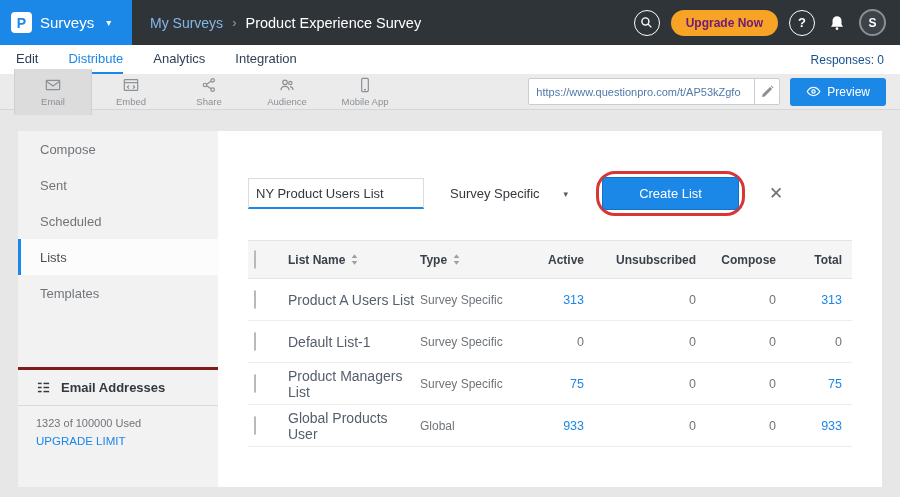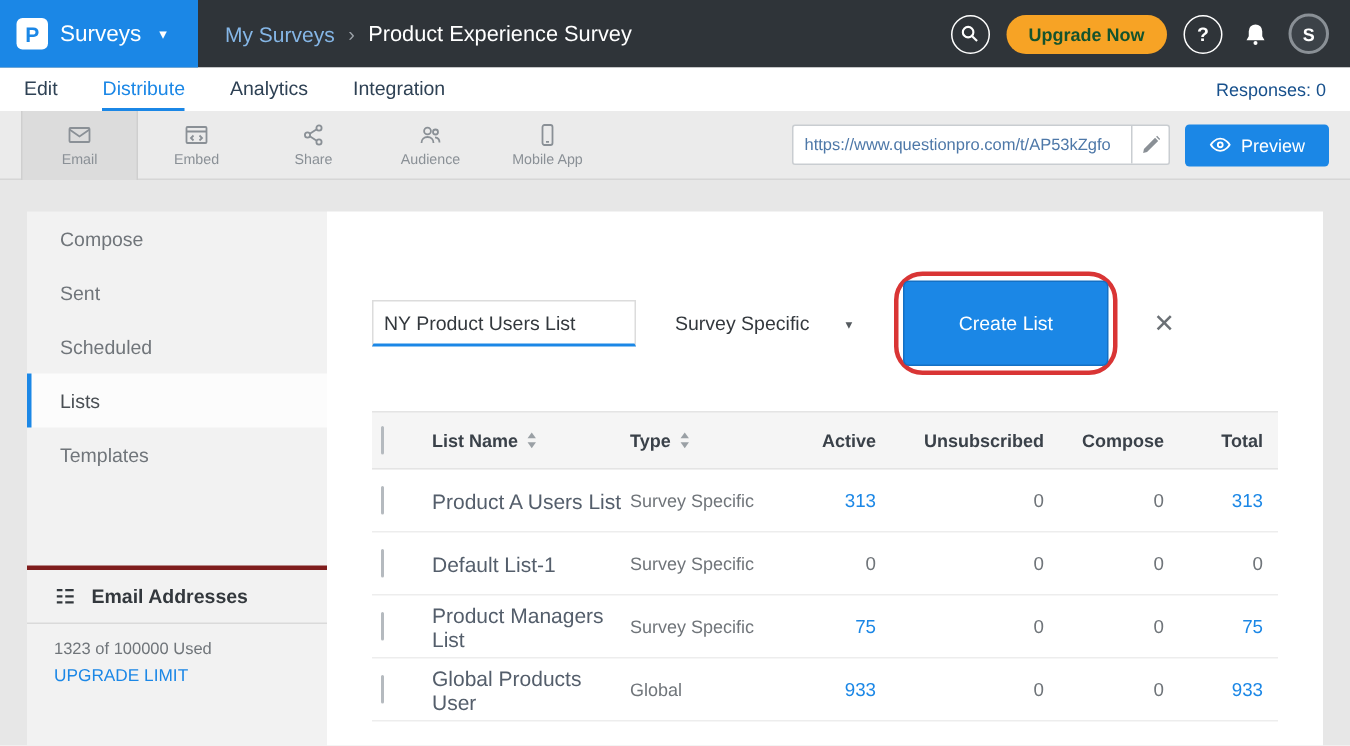--- a/index.html
+++ b/index.html
@@ -11,32 +11,32 @@
   .brand { width: 132px; height: 45px; background: #1B87E6; display: flex; align-items: center; padding-left: 11px; gap: 8px; cursor: pointer; }
   .logo-box { width: 21px; height: 21px; background: #FFFFFF; border-radius: 4px; display: flex; align-items: center; justify-content: center; font-weight: bold; font-size: 14px; color: #1B87E6; }
   .brand-label { color: #FFFFFF; font-size: 15px; font-weight: 500; }
   .brand-caret { color: #FFFFFF; font-size: 10px; margin-left: 4px; }
   .breadcrumb { display: flex; align-items: center; gap: 9px; margin-left: 18px; }
   .crumb-parent { color: #85B6E6; font-size: 14px; cursor: pointer; }
   .crumb-sep { color: #9AA0A6; font-size: 13px; }
   .crumb-current { color: #FFFFFF; font-size: 14.5px; }
   .topbar-right { margin-left: auto; display: flex; align-items: center; gap: 11px; padding-right: 14px; }
   .circle-btn { width: 26px; height: 26px; border: 1.5px solid #FFFFFF; border-radius: 50%; display: flex; align-items: center; justify-content: center; color: #FFFFFF; font-size: 13px; font-weight: bold; cursor: pointer; background: transparent; }
-  .upgrade-btn { background: #F7A325; color: #14532d; font-size: 12px; font-weight: bold; border: none; border-radius: 13px; padding: 6px 15px; cursor: pointer; }
+  .upgrade-btn { background: #F7A325; color: #701a75; font-size: 12px; font-weight: bold; border: none; border-radius: 13px; padding: 6px 15px; cursor: pointer; }
   .bell-btn { width: 22px; height: 22px; display: flex; align-items: center; justify-content: center; cursor: pointer; }
   .avatar { width: 27px; height: 27px; background: #3C4248; border: 2px solid #8A9096; border-radius: 50%; display: flex; align-items: center; justify-content: center; color: #FFFFFF; font-size: 12px; font-weight: bold; cursor: pointer; }
 
   
   .tabs { height: 29px; background: #FFFFFF; display: flex; align-items: stretch; padding: 0 16px; }
   .tab { display: flex; align-items: center; margin-right: 30px; font-size: 13px; color: #2E4154; cursor: pointer; border-bottom: 2px solid transparent; }
   .tab.active { color: #1B87E6; border-bottom-color: #1B87E6; }
   .responses { margin-left: auto; display: flex; align-items: center; font-size: 12px; color: #17508C; }
 
   
-  .toolbar { height: 46px; background: #EBEBEB; border-bottom: 1px solid #D6D6D6; display: flex; align-items: center; padding: 0 14px; }
+  .toolbar { height: 36px; background: #EBEBEB; border-bottom: 1px solid #D6D6D6; display: flex; align-items: center; padding: 0 14px; }
   .channel { width: 78px; height: 46px; display: flex; flex-direction: column; align-items: center; justify-content: center; gap: 3px; color: #8A9096; cursor: pointer; }
   .channel.active { background: #DCDCDC; border-left: 1px solid #CFCFCF; border-right: 1px solid #CFCFCF; }
   .channel svg { width: 16px; height: 16px; }
   .channel-label { font-size: 9.5px; }
   .url-group { margin-left: auto; display: flex; align-items: center; }
   .url-wrap { width: 252px; height: 27px; background: #FFFFFF; border: 1px solid #C9CDD1; border-radius: 2px; display: flex; align-items: stretch; }
   .url-wrap input { flex: 1; border: none; outline: none; font-size: 11px; color: #4E78A8; padding: 0 7px; font-family: "Liberation Sans", sans-serif; background: transparent; min-width: 0; }
   .url-edit { width: 25px; border-left: 1px solid #C9CDD1; display: flex; align-items: center; justify-content: center; color: #8A9096; cursor: pointer; }
   .preview-btn { margin-left: 10px; height: 28px; background: #1B87E6; color: #FFFFFF; border: none; border-radius: 3px; font-size: 12px; padding: 0 16px; display: flex; align-items: center; gap: 6px; cursor: pointer; font-family: "Liberation Sans", sans-serif; }
 
@@ -54,21 +54,21 @@
 
   .panel { flex: 1; background: #FFFFFF; padding: 40px 30px 0 30px; }
 
   
   .form-row { display: flex; align-items: center; }
   .list-input { width: 176px; height: 31px; border: 1px solid #DCDCDC; border-bottom: 2px solid #1B87E6; font-size: 13px; color: #33383D; padding: 0 7px; outline: none; font-family: "Liberation Sans", sans-serif; background: #FFFFFF; }
   .type-select { margin-left: 26px; display: flex; align-items: center; gap: 24px; cursor: pointer; }
   .type-select-label { font-size: 13px; color: #33383D; }
   .select-caret { font-size: 9px; color: #555A5F; }
   .annotation-ring { margin-left: 28px; border: 3px solid #D93535; border-radius: 19px; padding: 3px; }
-  .create-btn { background: #1B87E6; color: #FFFFFF; border: 1px solid #1470C4; border-radius: 4px; font-size: 13px; font-weight: 500; padding: 20px 36px; cursor: pointer; font-family: "Liberation Sans", sans-serif; }
+  .create-btn { background: #1B87E6; color: #FFFFFF; border: 1px solid #1470C4; border-radius: 4px; font-size: 13px; font-weight: 500; padding: 8px 36px; cursor: pointer; font-family: "Liberation Sans", sans-serif; }
   .close-x { margin-left: 24px; color: #6B7075; font-size: 17px; cursor: pointer; }
 
   
   .table { margin-top: 24px; }
   .t-head, .t-row { display: grid; grid-template-columns: 40px 1fr 108px 66px 112px 80px 66px; align-items: center; }
   .t-head { height: 39px; background: #F5F5F5; border-top: 1px solid #E4E4E4; border-bottom: 1px solid #E4E4E4; }
   .th { font-size: 12px; font-weight: bold; color: #3A4149; display: flex; align-items: center; gap: 6px; }
   .th.sortable { cursor: pointer; }
   .num { text-align: right; justify-content: flex-end; display: flex; padding-right: 10px; }
   .t-row { height: 42px; border-bottom: 1px solid #EDEDED; }

